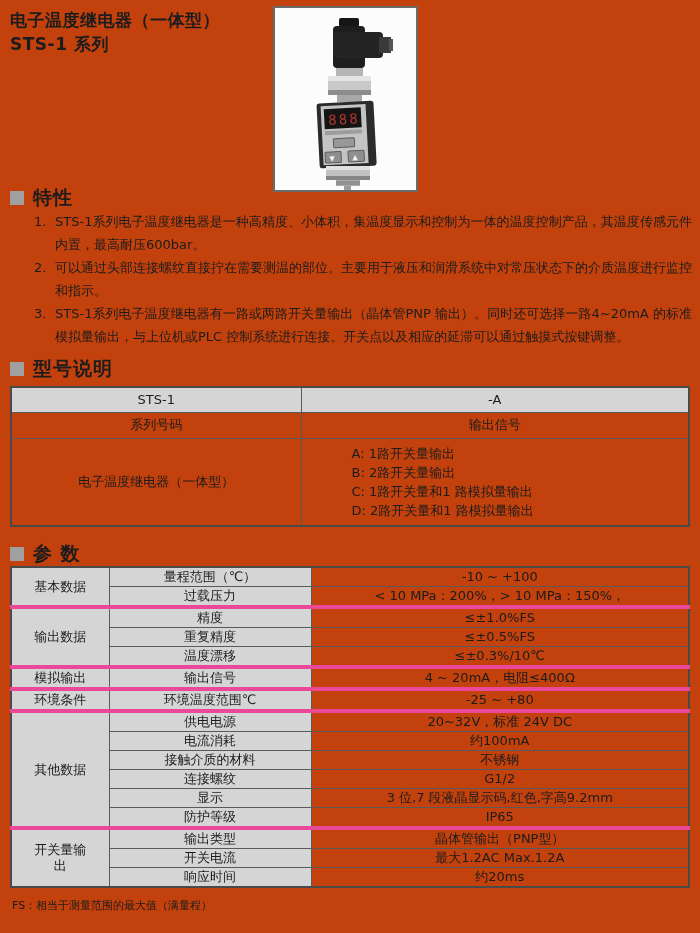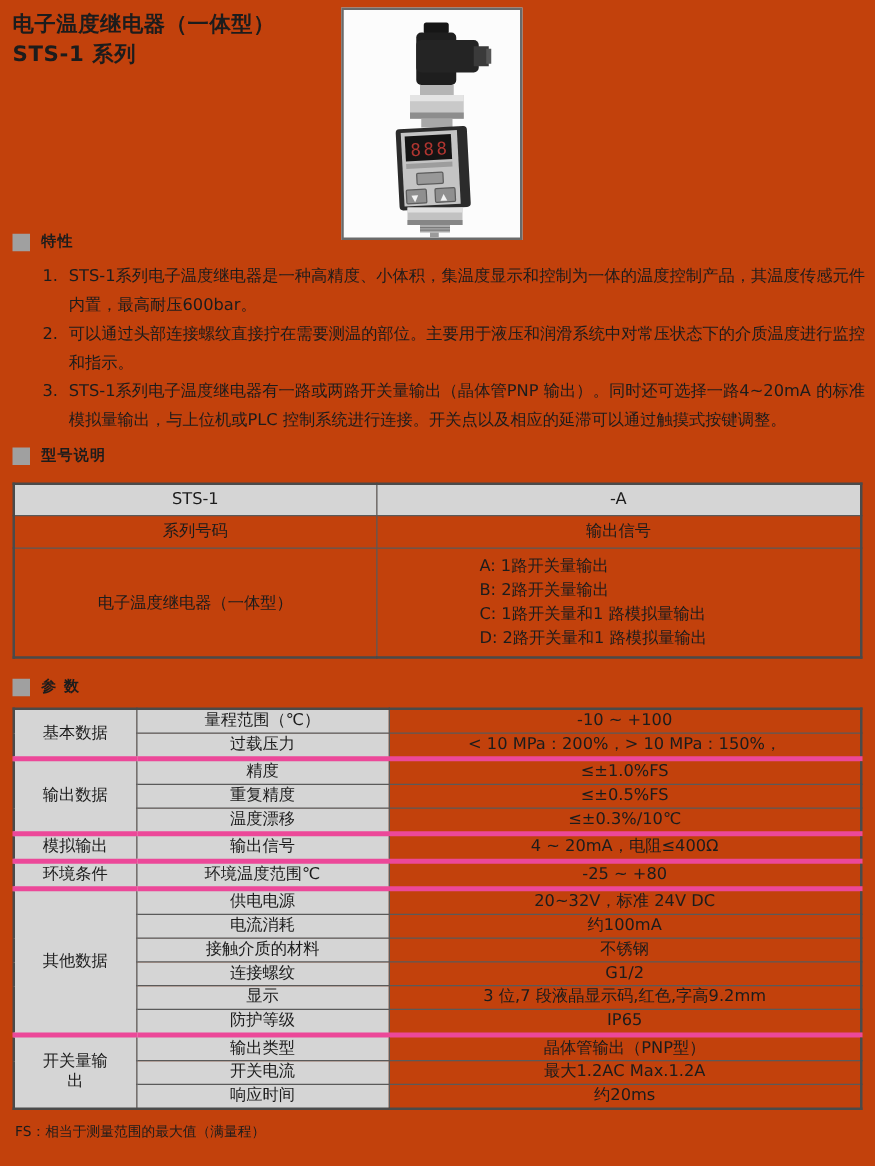--- a/index.html
+++ b/index.html
@@ -36,21 +36,21 @@
   }
 
   
   .sec-head { position: absolute; left: 10px; display: flex; align-items: center; gap: 9px; }
   .sec-head .sq {
     width: 14px; height: 14px;
     background: #a0a0a0;
     display: inline-block;
   }
   .sec-head h2 {
-    font-size: 12px;
+    font-size: 19px;
     font-weight: bold;
     letter-spacing: 1px;
   }
   .sec-head.features-head { top: 185px; }
   .sec-head.model-head    { top: 356px; }
   .sec-head.params-head   { top: 541px; }
 
   
   .features-list {
     position: absolute;
@@ -86,21 +86,21 @@
     position: absolute;
     left: 10px; top: 386px;
     width: 680px;
     border: 2px solid #4a4a4a;
   }
   .model-table col.c1 { width: 290px; }
   .model-table tr.hdr  td { height: 25px; }
   .model-table tr.sub  td { height: 26px; }
   .model-table td.opts {
     text-align: left;
-    padding: 5px 8px 5px 82px;
+    padding: 5px 8px 5px 50px;
   }
   .model-table td.opts div { line-height: 19px; }
 
   
   .params-table {
     position: absolute;
     left: 10px; top: 566px;
     width: 680px;
     border: 2px solid #4a4a4a;
   }

